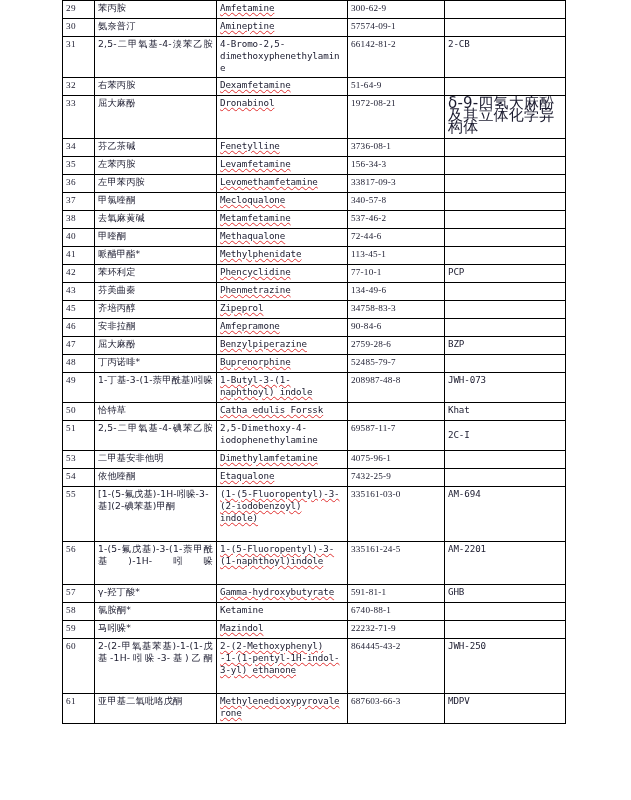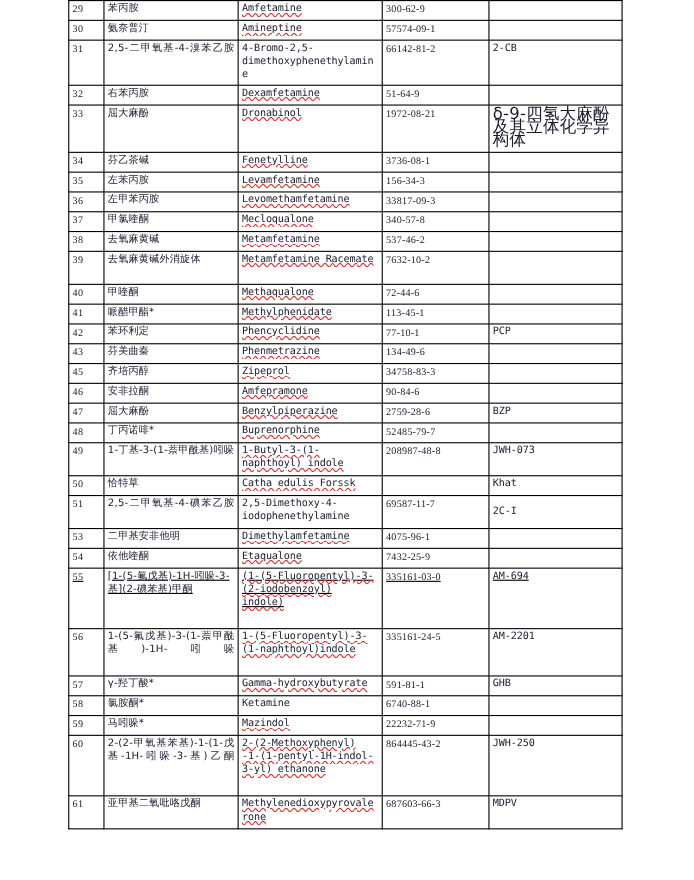--- a/index.html
+++ b/index.html
@@ -184,27 +184,20 @@
             <td class="cell-cas">340-57-8</td>
             <td class="cell-alias"></td>
           </tr>
           <tr style="height: 18px;">
             <td class="cell-no">38</td>
             <td class="cell-cn">去氧麻黄碱</td>
             <td class="cell-en"><span class="sp-en">Metamfetamine</span></td>
             <td class="cell-cas">537-46-2</td>
             <td class="cell-alias"></td>
           </tr>
-          <tr style="height: 30px;">
-            <td class="cell-no">39</td>
-            <td class="cell-cn">去氧麻黄碱外消旋体</td>
-            <td class="cell-en"><span class="sp-en">Metamfetamine Racemate</span></td>
-            <td class="cell-cas">7632-10-2</td>
-            <td class="cell-alias"></td>
-          </tr>
           <tr style="height: 18px;">
             <td class="cell-no">40</td>
             <td class="cell-cn">甲喹酮</td>
             <td class="cell-en"><span class="sp-en">Methaqualone</span></td>
             <td class="cell-cas">72-44-6</td>
             <td class="cell-alias"></td>
           </tr>
           <tr style="height: 18px;">
             <td class="cell-no">41</td>
             <td class="cell-cn">哌醋甲酯*</td>
@@ -282,21 +275,21 @@
             <td class="cell-cas">4075-96-1</td>
             <td class="cell-alias"></td>
           </tr>
           <tr style="height: 18px;">
             <td class="cell-no">54</td>
             <td class="cell-cn">依他喹酮</td>
             <td class="cell-en"><span class="sp-en">Etaqualone</span></td>
             <td class="cell-cas">7432-25-9</td>
             <td class="cell-alias"></td>
           </tr>
-          <tr style="height: 55px; text-decoration: underline;">
+          <tr style="height: 55px;">
             <td class="cell-no">55</td>
             <td class="cell-cn">[1-(5-氟戊基)-1H-吲哚-3-基](2-碘苯基)甲酮</td>
             <td class="cell-en"><span class="sp-en">(1-(5-Fluoropentyl)-3-(2-iodobenzoyl) indole)</span></td>
             <td class="cell-cas">335161-03-0</td>
             <td class="cell-alias">AM-694</td>
           </tr>
           <tr style="height: 43px; padding-left: 30px;">
             <td class="cell-no">56</td>
             <td class="cell-cn justify">1-(5-氟戊基)-3-(1-萘甲酰基)-1H-吲哚</td>
             <td class="cell-en"><span class="sp-en">1-(5-Fluoropentyl)-3-(1-naphthoyl)indole</span></td>

